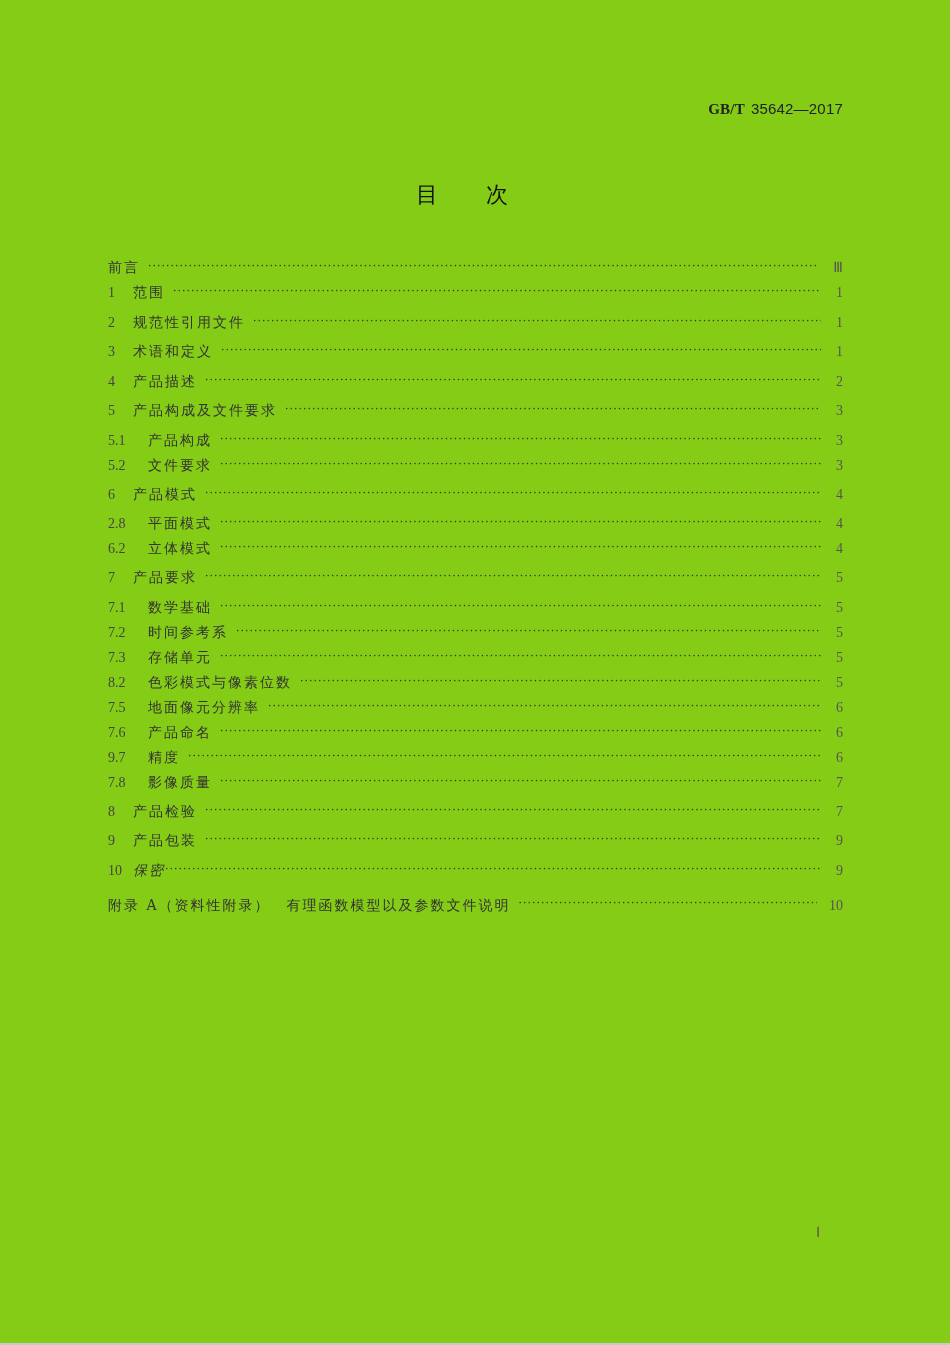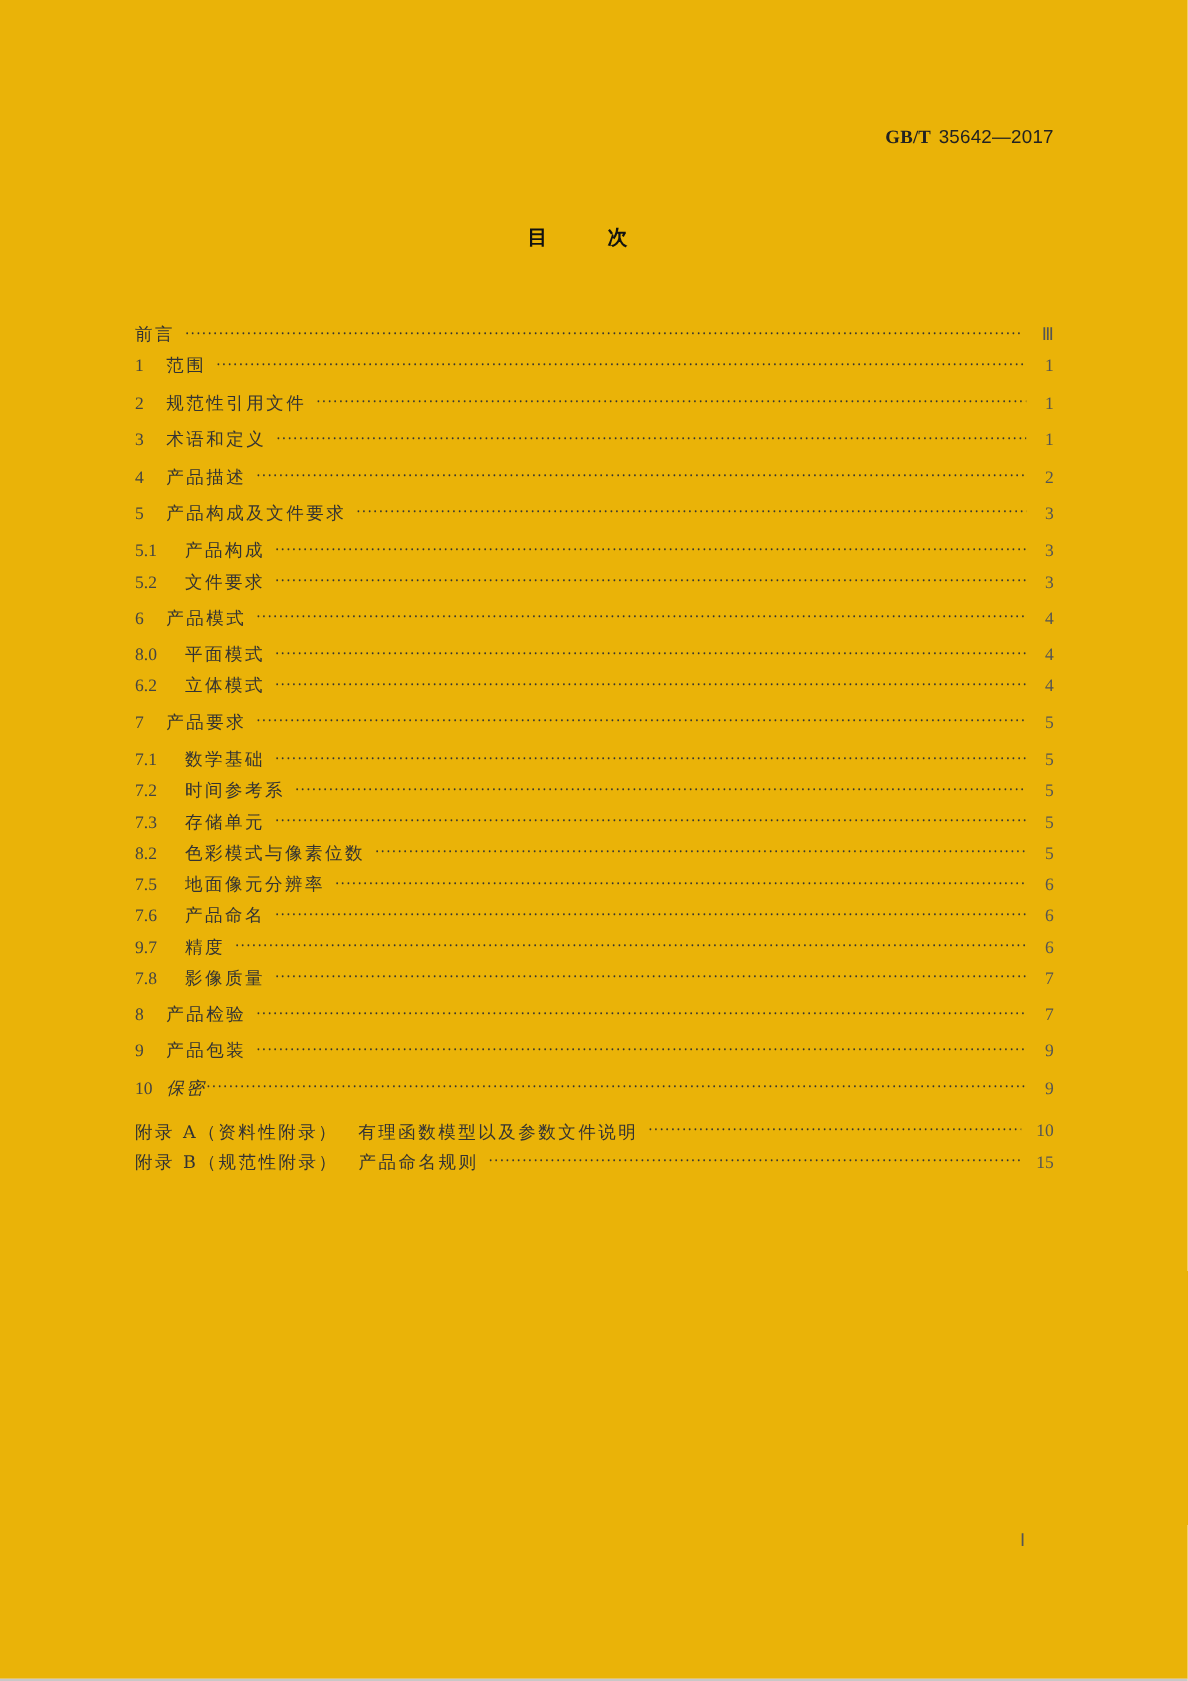--- a/index.html
+++ b/index.html
@@ -13,21 +13,21 @@
       position: relative;
       overflow: hidden;
       font-family: "DejaVu Serif", "Liberation Serif", serif;
       color: #222222;
     }
     .page {
       position: absolute;
       left: 0; top: 0;
       width: 950px;
       height: 1343px;
-      background: #eab308;
+      background: #84cc16;
     }
     .bottom-edge {
       position: absolute;
       left: 0;
       top: 1343px;
       width: 950px;
       height: 2px;
       background: #c8c8c8;
     }
     .std-code {
@@ -47,22 +47,22 @@
       font-family: "Liberation Sans", sans-serif;
       margin-left: 6px;
     }
     .title {
       position: absolute;
       left: 0;
       width: 924px;
       top: 180px;
       text-align: center;
       font-family: "DejaVu Sans", sans-serif;
-      font-size: 16px;
-      font-weight: bold;
+      font-size: 22px;
+      font-weight: normal;
       letter-spacing: 48px;
       text-indent: 48px;
       color: #111;
     }
     .toc {
       position: absolute;
       left: 108px;
       top: 259px;
       width: 735px;
     }
@@ -180,21 +180,21 @@
     <span class="leader"></span>
     <span class="page-no">3</span>
   </div>
       <div class="toc-row l1 gap-before">
     <span class="num">6</span>
     <span class="label">产品模式</span>
     <span class="leader"></span>
     <span class="page-no">4</span>
   </div>
       <div class="toc-row l2">
-    <span class="num">8.0</span>
+    <span class="num">2.8</span>
     <span class="label">平面模式</span>
     <span class="leader"></span>
     <span class="page-no">4</span>
   </div>
       <div class="toc-row l2">
     <span class="num">6.2</span>
     <span class="label">立体模式</span>
     <span class="leader"></span>
     <span class="page-no">4</span>
   </div>
@@ -269,24 +269,18 @@
     <span class="label" style="margin-left: 0px; font-style: italic;">保密</span>
     <span class="leader" style="margin-left: 0px;"></span>
     <span class="page-no">9</span>
   </div>
       <div class="toc-row l0 wide-page" style="height: 29.5px; align-items: center;">
 
     <span class="label">附录 A（资料性附录）　有理函数模型以及参数文件说明</span>
     <span class="leader"></span>
     <span class="page-no">10</span>
   </div>
-      <div class="toc-row l0 wide-page" style="height: 29.5px;">
-
-    <span class="label">附录 B（规范性附录）　产品命名规则</span>
-    <span class="leader"></span>
-    <span class="page-no">15</span>
-  </div>
     </div>
 
   <div class="footer-page">Ⅰ</div>
 </div>
 
 <div class="bottom-edge"></div>
 
 </body></html>

